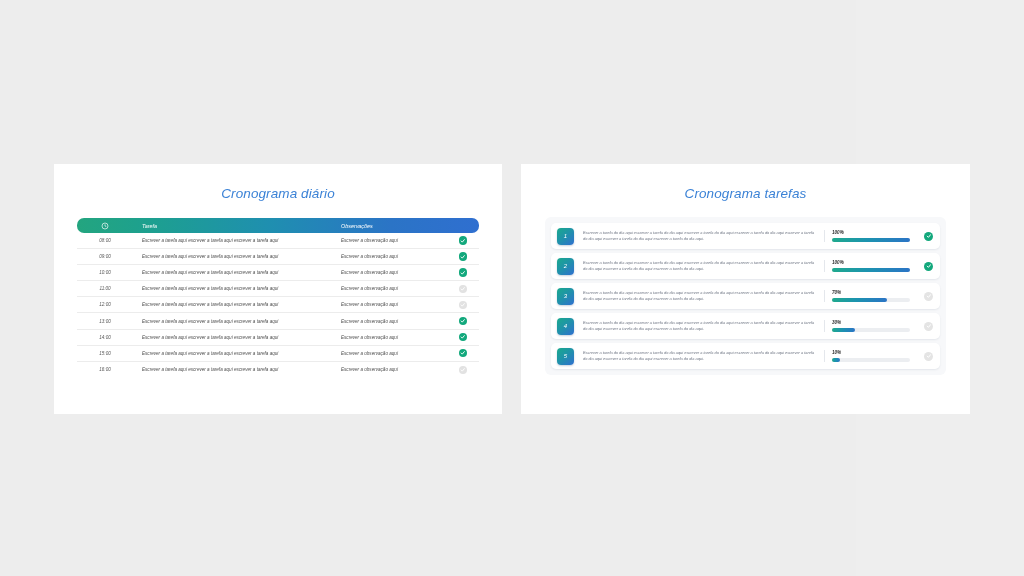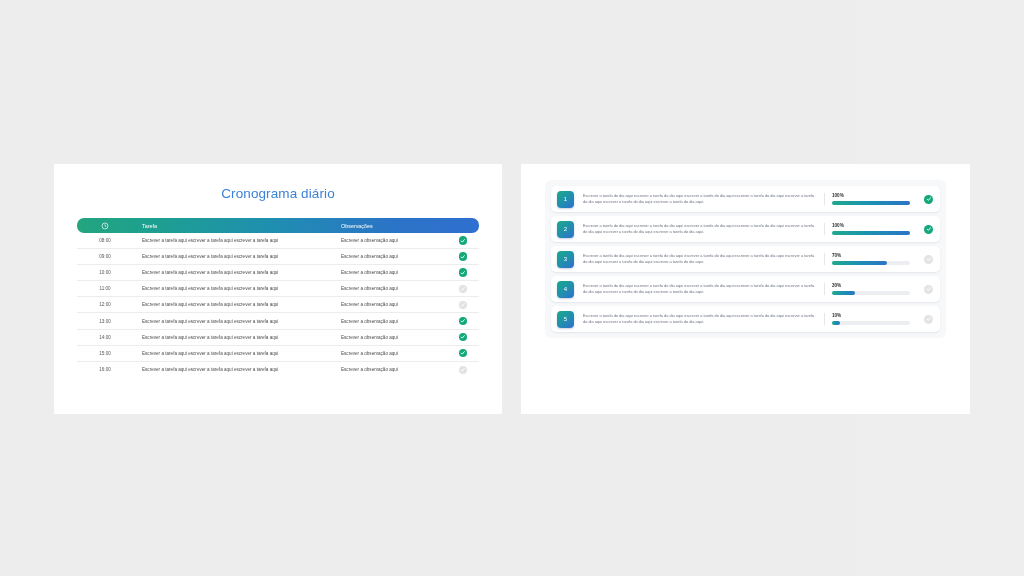--- a/index.html
+++ b/index.html
@@ -10,20 +10,21 @@
     background: #eeeeee;
     font-family: "Liberation Sans", sans-serif;
     overflow: hidden;
   }
 
   .stage {
     position: relative;
     width: 856px;
     height: 576px;
     background: #ededed;
+    font-style: italic;
   }
 
   
   .panel {
     position: absolute;
     background: #ffffff;
     top: 164px;
     height: 250px;
   }
   .panel-left  { left: 54px;  width: 448px; }
@@ -294,20 +295,21 @@
                   <polyline points="5,13 10,18 19,7"></polyline>
                 </svg>
               </span>
             </div>
           </div>
         </div>
     </div>
   </div>
 
   <div class="panel panel-right">
+    <div class="panel-title">Cronograma tarefas</div>
 
     <div class="cards" id="cards-list">
         <div class="card">
           <div class="badge">1</div>
           <div class="card-text">Escrever a tarefa do dia aqui escrever a tarefa do dia aqui escrever a tarefa do dia aqui escrever a tarefa do dia aqui escrever a tarefa do dia aqui escrever a tarefa do dia aqui escrever a tarefa do dia aqui.</div>
           <div class="progress-block">
             <div class="pct">100%</div>
             <div class="bar-track">
               <div class="bar-fill" style="width: 100%;"></div>
             </div>

